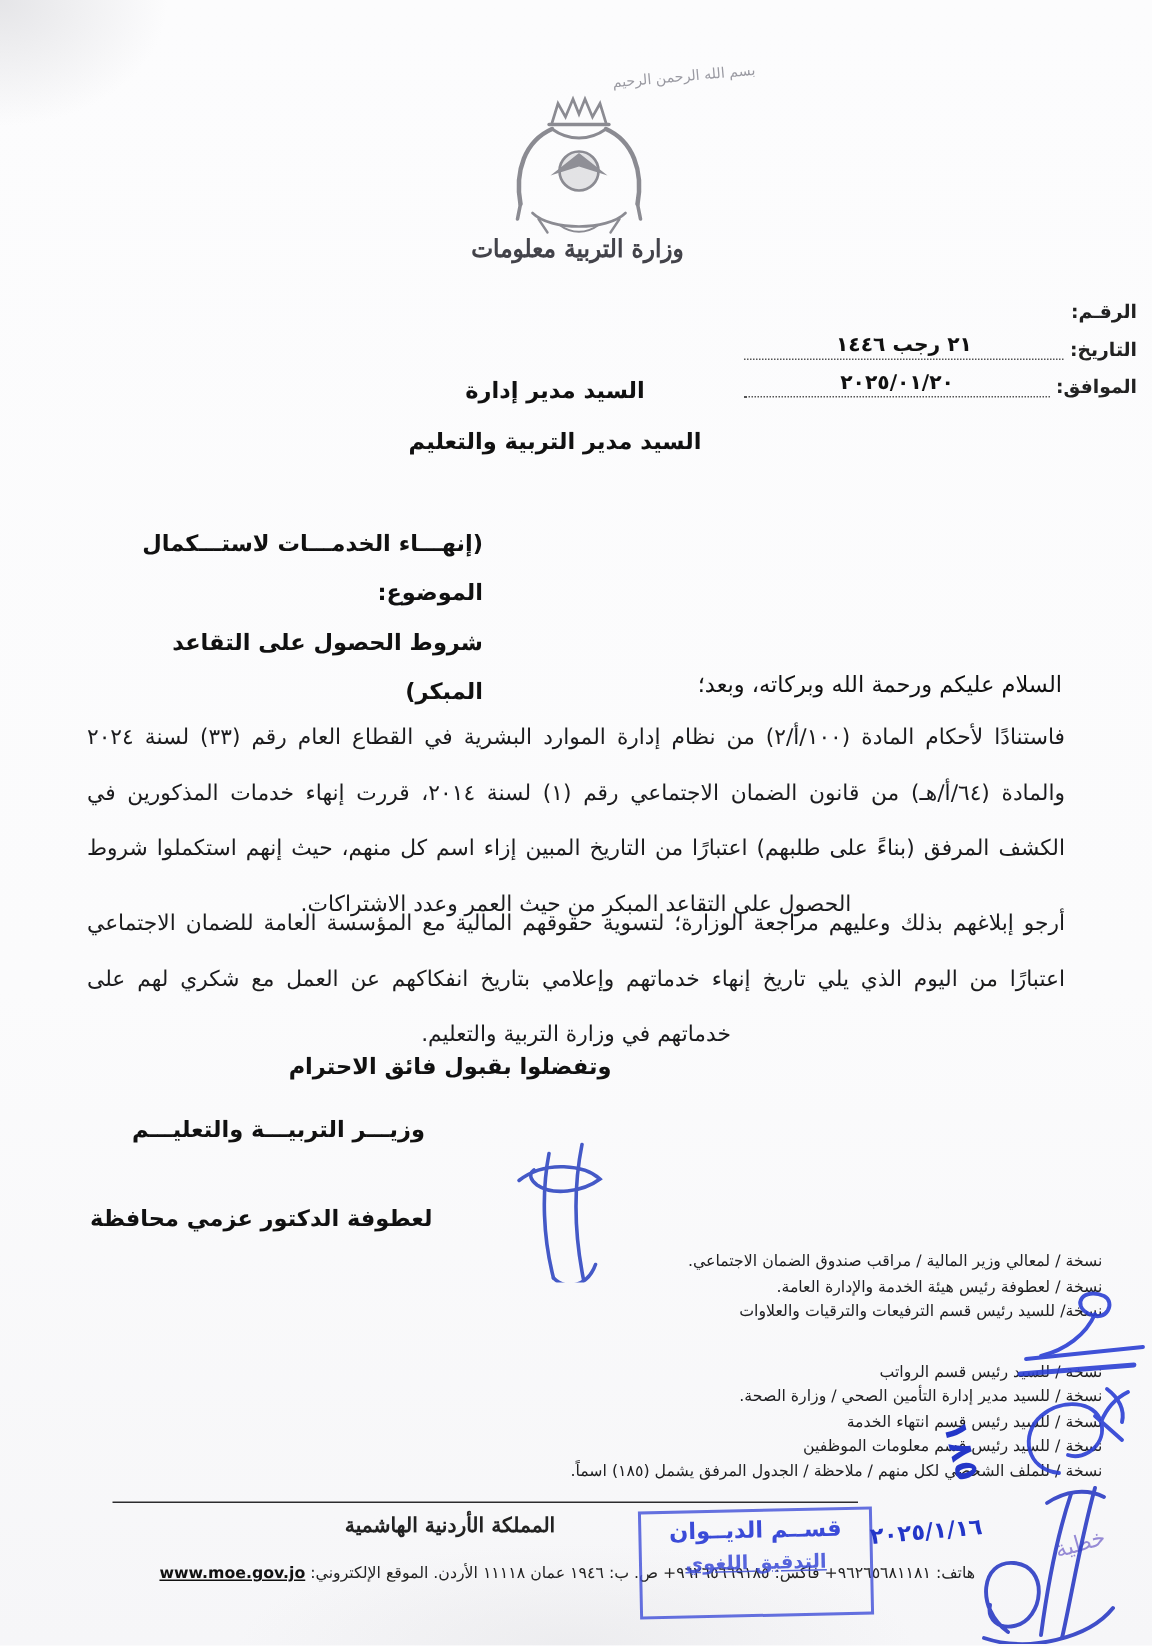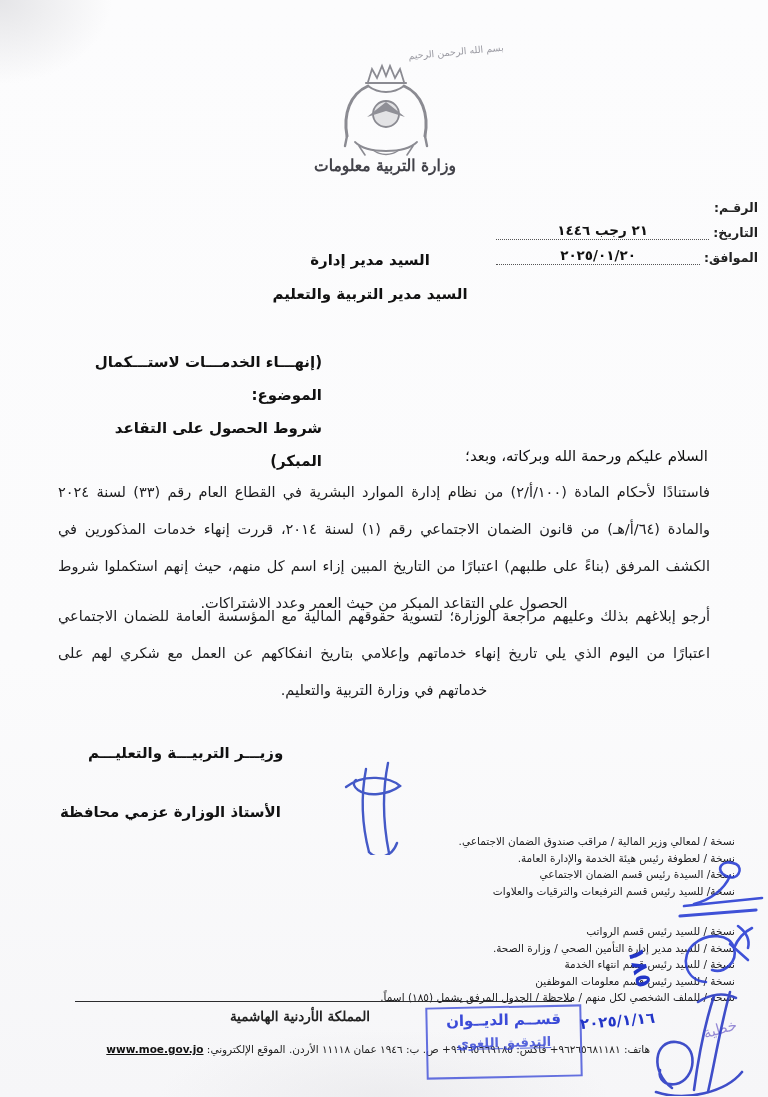--- a/index.html
+++ b/index.html
@@ -116,37 +116,37 @@
   <div class="abs subject">
     <div>(إنهـــاء الخدمـــات لاستـــكمال</div>
     <div>الموضوع:</div>
     <div>شروط الحصول على التقاعد المبكر)</div>
   </div>
 
   <div class="abs greeting">السلام عليكم ورحمة الله وبركاته، وبعد؛</div>
   <div class="abs para p1">فاستنادًا لأحكام المادة (١٠٠/أ/٢) من نظام إدارة الموارد البشرية في القطاع العام رقم (٣٣) لسنة ٢٠٢٤ والمادة (٦٤/أ/هـ) من قانون الضمان الاجتماعي رقم (١) لسنة ٢٠١٤، قررت إنهاء خدمات المذكورين في الكشف المرفق  (بناءً على طلبهم) اعتبارًا من التاريخ المبين إزاء اسم كل منهم، حيث إنهم استكملوا شروط الحصول على التقاعد المبكر من حيث العمر وعدد الاشتراكات.</div>
   <div class="abs para p2">أرجو إبلاغهم بذلك وعليهم مراجعة الوزارة؛ لتسوية حقوقهم المالية مع المؤسسة العامة للضمان الاجتماعي اعتبارًا من اليوم الذي يلي تاريخ إنهاء خدماتهم وإعلامي بتاريخ انفكاكهم عن العمل مع شكري لهم على خدماتهم في وزارة التربية والتعليم.</div>
 
+  <div class="abs closing">وتفضلوا بقبول فائق الاحترام</div>
 
   <div class="abs vizier">وزيـــر التربيـــة والتعليـــم</div>
-  <div class="abs minister">الأستاذ الوزارة عزمي محافظة</div>
+  <div class="abs minister">لعطوفة الدكتور عزمي محافظة</div>
 
   <div class="abs" style="top:757px;left:328px;">
     <svg width="110" height="98" viewBox="0 0 110 98" fill="none" stroke="#3148c2" stroke-width="2.4" stroke-linecap="round" opacity="0.9">
       <path d="M18,30 C36,16 62,20 72,29 C60,38 40,40 30,33 C26,30 24,26 28,23"></path>
       <path d="M38,12 C33,38 34,68 41,95"></path>
       <path d="M60,6 C54,36 55,66 61,96"></path>
       <path d="M41,95 C50,104 64,100 69,86"></path>
     </svg>
   </div>
 
   <div class="abs cc">
     <div>نسخة / لمعالي وزير المالية / مراقب صندوق الضمان الاجتماعي.</div>
     <div>نسخة / لعطوفة رئيس هيئة الخدمة والإدارة العامة.</div>
-    <div>نسخة/ السيدة رئيس قسم الضمان الاجتماعي</div>
     <div>نسخة/ للسيد رئيس قسم الترفيعات والترقيات والعلاوات</div>
     <div class="gap">نسخة / للسيد رئيس قسم الرواتب</div>
     <div>نسخة / للسيد مدير إدارة التأمين الصحي / وزارة الصحة.</div>
     <div>نسخة / للسيد رئيس قسم انتهاء الخدمة</div>
     <div>نسخة / للسيد رئيس قسم معلومات الموظفين</div>
     <div>نسخة / للملف الشخصي لكل منهم / ملاحظة / الجدول المرفق يشمل (١٨٥) اسماً.</div>
   </div>
 
   <div class="abs" style="top:856px;left:676px;">
     <svg width="92" height="68" viewBox="0 0 92 68" fill="none" stroke="#2b3fd4" stroke-width="2.6" stroke-linecap="round" opacity="0.9">

